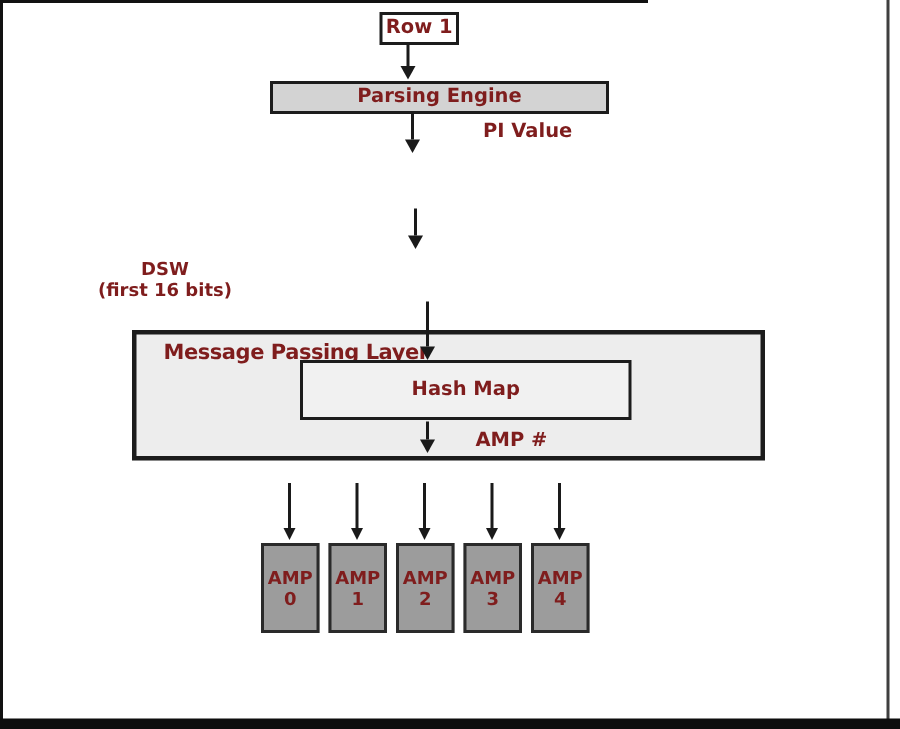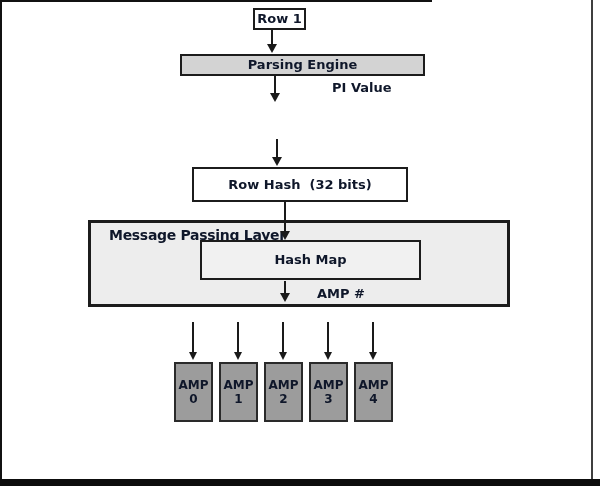--- a/index.html
+++ b/index.html
@@ -1,54 +1,54 @@
 <!DOCTYPE html>
 <html><head>
 <meta charset="utf-8">
 <style>
   html,body { margin:0; padding:0; background:#fff; }
   .canvas {
     position:relative; width:600px; height:486px;
     background:#ffffff; overflow:hidden;
     font-family:"DejaVu Sans", sans-serif;
-    font-weight:bold; color:#0f172a;
+    font-weight:bold; color:#7f1d1d;
   }
   
   .frame-left   { position:absolute; left:0; top:0; width:2px; height:486px; background:#111; }
   .frame-top    { position:absolute; left:0; top:0; width:432px; height:2px; background:#111; }
   .frame-right  { position:absolute; left:591px; top:0; width:2px; height:486px; background:#3f3f3f; }
   .frame-bottom { position:absolute; left:0; top:479px; width:600px; height:7px; background:#0d0d0d; }
 
   
   .node {
     position:absolute; box-sizing:border-box;
     border:2px solid #1c1c1c;
     display:flex; flex-direction:column; align-items:center; justify-content:center;
     text-align:center; font-size:13px; line-height:16px;
   }
   .node-row1      { left:253px; top:8px;   width:53px;  height:22px; background:#ffffff; }
-  .node-parsing   { left:180px; top:54px;  width:245px; height:22px; background:#d3d3d3; }
+  .node-parsing   { left:180px; top:54px;  width:226px; height:22px; background:#d3d3d3; }
   .node-hashing   { left:181px; top:103px; width:244px; height:37px; background:#d3d3d3; }
   .node-rowhash   { left:192px; top:167px; width:216px; height:35px; background:#ffffff; }
   .node-rowhash .lbl { white-space:pre; }
   .node-mpl {
     left:88px; top:220px; width:422px; height:87px;
     background:#ededed; border-width:3px;
     justify-content:flex-start; align-items:flex-start;
   }
   .mpl-title { position:absolute; left:18px; top:4px; font-size:14px; letter-spacing:-0.3px; }
   .node-hashmap   { left:200px; top:240px; width:221px; height:40px; background:#f1f1f1; z-index:2; }
   .node-amp {
     top:362px; width:39px; height:60px; background:#9c9c9c;
     border-color:#2a2a2a; font-size:12px; line-height:14px; z-index:2;
   }
 
   
   .ann { position:absolute; text-align:center; }
-  .ann-pi        { left:332px; top:80px;  font-size:13px; }
+  .ann-pi        { left:322px; top:80px;  font-size:13px; }
   .ann-dsw       { left:48px;  top:172px; width:124px; font-size:12px; line-height:14px; }
   .ann-remaining { left:414px; top:187px; width:120px; font-size:12px; line-height:14px; }
   .ann-ampnum    { left:317px; top:286px; font-size:13px; }
 
   
   .arrow { position:absolute; display:flex; flex-direction:column; align-items:center; z-index:3; }
   .arrow .shaft { width:2px; flex:1 1 auto; background:#1a1a1a; }
   .arrow .tip {
     width:0; height:0; flex:0 0 auto;
     border-left:5px solid transparent; border-right:5px solid transparent;
@@ -98,24 +98,25 @@
   </div>
 
   <div class="ann ann-pi">PI Value</div>
 
 
   <div class="arrow big a3">
     <div class="shaft"></div>
     <div class="tip"></div>
   </div>
 
-  <div class="node node-rowhash">
-    <span class="lbl">Row Hash  (32 bits)</span>
+
+  <div class="ann ann-dsw">
+    <div>DSW</div>
+    <div>(first 16 bits)</div>
   </div>
-
 
   <div class="ann ann-remaining">
   </div>
 
   <div class="node node-mpl">
     <span class="mpl-title">Message Passing Layer</span>
   </div>
 
   <div class="arrow big a4">
     <div class="shaft"></div>

